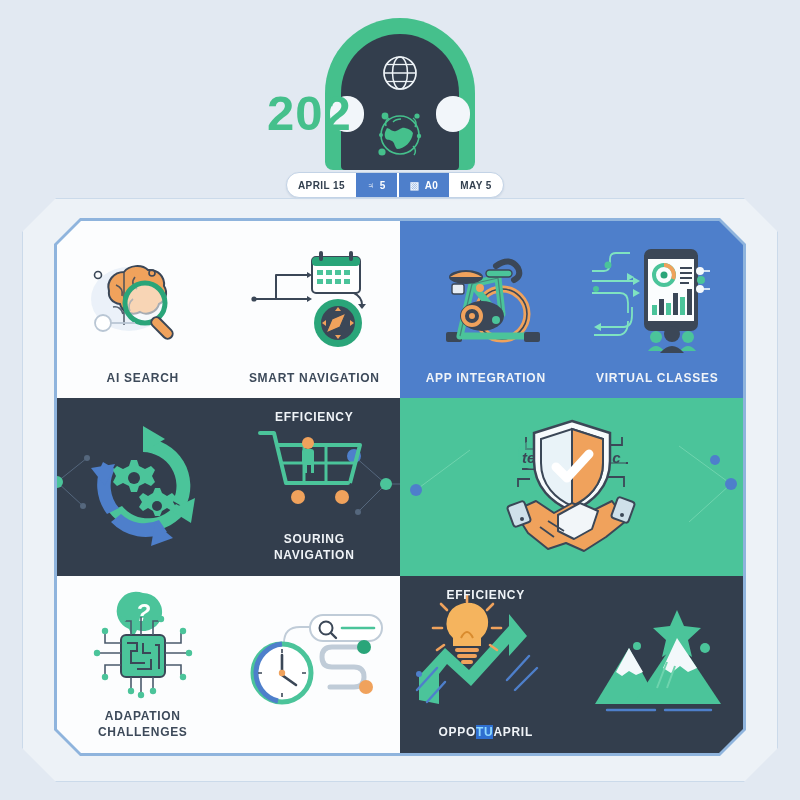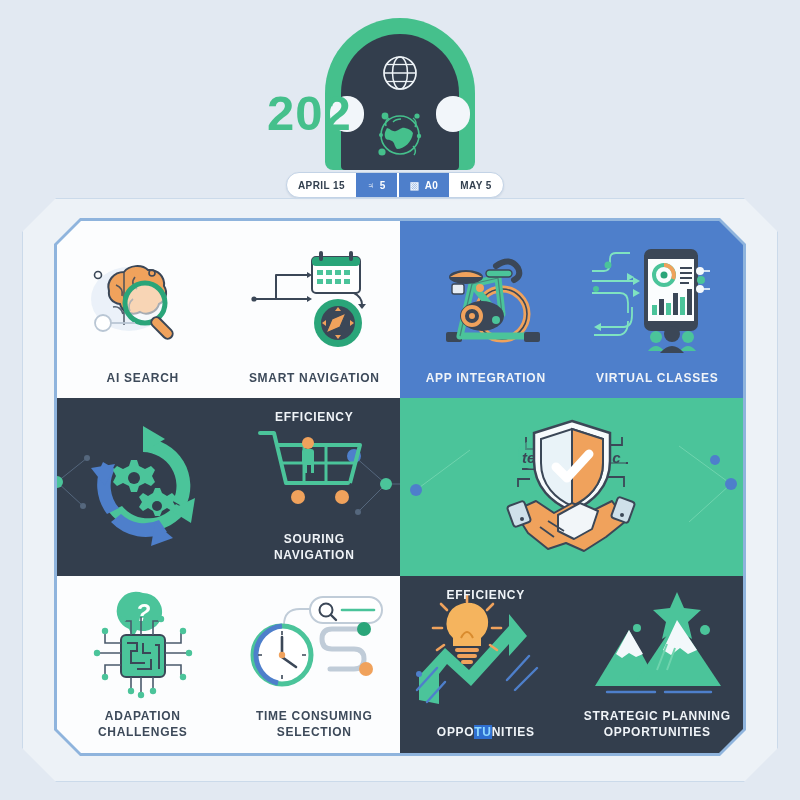--- a/index.html
+++ b/index.html
@@ -495,22 +495,20 @@
               <path d="M38 48 v20 l14 10" fill="none" stroke="#3b4757" stroke-width="2.6" stroke-linecap="round"></path>
               <circle cx="38" cy="66" r="3.2" fill="#f0a25c"></circle>
               <g stroke="#3b4757" stroke-width="1.6">
                   <path d="M38 42 v4 M38 86 v4 M14 66 h4 M58 66 h4"></path>
                 </g>
               <path d="M118 40 H88 q-10 0 -10 10 t10 10 h22 q10 0 10 10 t-10 10 H86" fill="none" stroke="#c0ccd8" stroke-width="5" stroke-linecap="round"></path>
               <circle cx="120" cy="40" r="7" fill="#2aa579"></circle>
               <circle cx="122" cy="80" r="7" fill="#f0a25c"></circle>
             </svg>
           </div>
-          <div class="label on-light" style="white-space:pre-line">TIME CONSUMING
-SELECTION</div>
         </div>
       </div>
     </div>
 
     <div class="cell dark">
       <div class="cell-inner">
 
         <div class="tile">
           <div class="label on-dark top">EFFICIENCY</div>
           <div class="art">
@@ -529,41 +527,39 @@
                   <path d="M30 10 l6 6"></path>
                   <path d="M82 10 l-6 6"></path>
                 <path d="M22 34 h9"></path>
                   <path d="M90 34 h-9"></path>
                 <path d="M26 56 l7 -5"></path>
                   <path d="M86 56 l-7 -5"></path>
               </g>
             </svg>
           </div>
           <div class="label on-dark glitch bottomfix">
-            <span>OPPO</span><span class="g">TU</span><span>NITIES</span>
+            <span>OPPO</span><span class="g">TU</span><span>APRIL</span>
           </div>
         </div>
 
         <div class="tile">
           <div class="art">
             <svg width="144" height="118" viewBox="0 0 144 118">
               <path d="M92 6 l7 16 17 2 -13 12 4 17 -15 -9 -15 9 4 -17 -13 -12 17 -2z" fill="#4bc49a"></path>
               <circle cx="52" cy="42" r="4" fill="#4bc49a"></circle>
               <circle cx="120" cy="44" r="5" fill="#4bc49a"></circle>
               <path d="M10 100 L44 44 L74 100z" fill="#4bc49a"></path>
               <path d="M44 44 L58 68 l-7 3 -7 -4 -7 5 -6 -4z" fill="#f3f8fb"></path>
               <path d="M48 100 L92 34 L136 100z" fill="#4bc49a"></path>
               <path d="M92 34 L112 64 l-9 4 -8 -6 -9 7 -8 -5z" fill="#f3f8fb"></path>
               <path d="M82 58 l-10 26 M90 62 l-8 22" stroke="#6fd4ae" stroke-width="2" fill="none"></path>
               <g stroke="#4e7fcb" stroke-width="2.4" stroke-linecap="round">
                 <path d="M22 106 H70"></path>
                   <path d="M80 106 H126"></path>
               </g>
             </svg>
           </div>
-          <div class="label on-dark" style="white-space:pre-line">STRATEGIC PLANNING
-OPPORTUNITIES</div>
         </div>
       </div>
     </div>
 
   </div>
 </div>
 
 </body></html>

